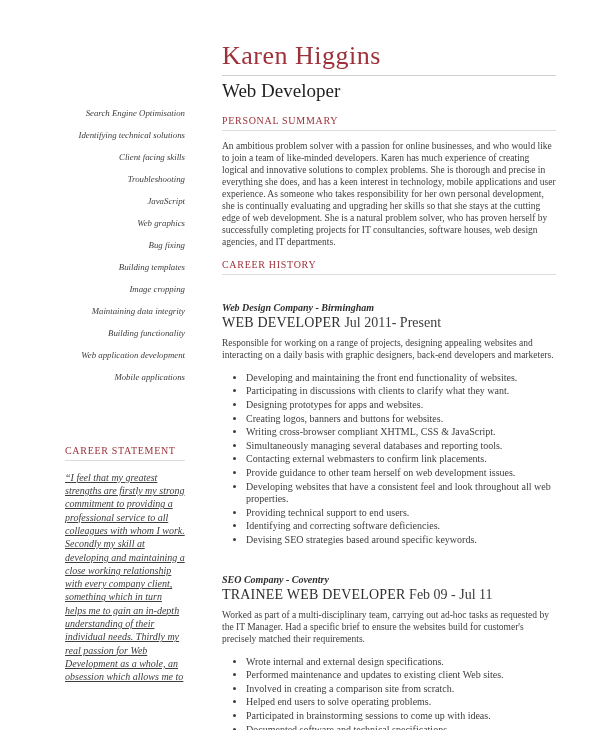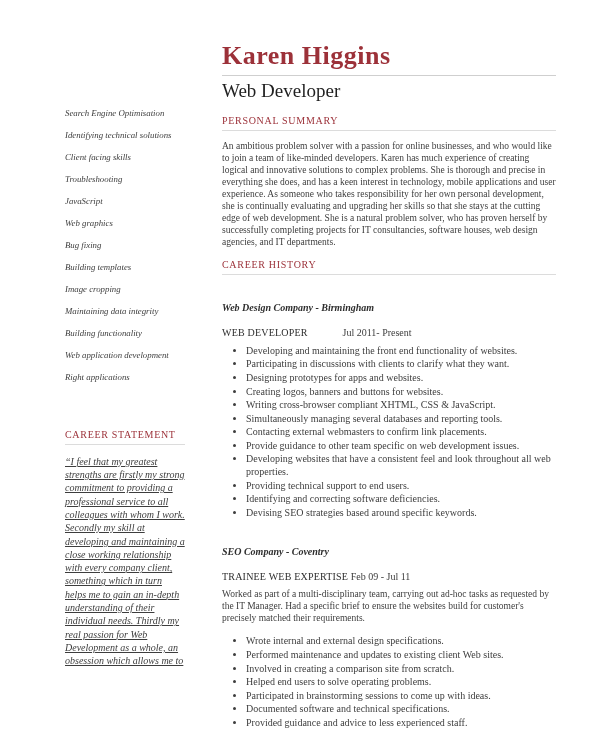--- a/index.html
+++ b/index.html
@@ -24,41 +24,41 @@
     color: #9c3139;
     font-size: 10px;
     font-weight: normal;
     letter-spacing: 0.7px;
     padding-bottom: 4px;
     border-bottom: 1px solid #dcdcdc;
     margin-bottom: 10px;
     white-space: nowrap;
   }
   .side-heading { white-space: normal; }
-  .expertise-list { list-style: none; }
+  .expertise-list { list-style: none; text-align: right; }
   .expertise-item {
     font-style: italic;
     font-size: 8.8px;
     line-height: 1.25;
     margin-bottom: 11px;
     color: #3d3d3d;
   }
-  .statement-section { margin-top: 46px; }
+  .statement-section { margin-top: 62px; }
   .statement-text {
     font-style: italic;
     font-size: 10px;
     line-height: 1.33;
     color: #3d3d3d;
     text-decoration: underline;
   }
   
   .main { flex: 1 1 auto; min-width: 0; }
   .name {
     font-size: 26px;
-    font-weight: bold;
+    font-weight: normal;
     color: #9c3139;
     letter-spacing: 0.5px;
     line-height: 28px;
   }
   .name-rule { border: none; border-top: 1px solid #cfcfcf; margin: 5px 0 4px 0; }
   .subtitle {
     font-size: 19px;
     font-weight: normal;
     color: #1f1f1f;
     line-height: 22px;
@@ -73,21 +73,21 @@
   .career-section { margin-top: 6px; }
   .job { margin-bottom: 12px; }
   .job-company {
     font-size: 10px;
     font-weight: bold;
     font-style: italic;
     color: #2e2e2e;
     line-height: 1.3;
     margin-top: 26px;
   }
-  .job-role-row { font-size: 10px; color: #2e2e2e; line-height: 1.3; margin-bottom: 6px; margin-top: 12px; }
+  .job-role-row { font-size: 14px; color: #2e2e2e; line-height: 1.3; margin-bottom: 6px; }
   .job-role { display: inline-block; min-width: 118px; letter-spacing: 0.2px; }
   .job-dates { color: #3d3d3d; }
   .bullet-list { list-style: disc; padding-left: 16px; margin-top: 2px; }
   .bullet-item {
     font-size: 10px;
     line-height: 1.26;
     color: #3d3d3d;
     margin-bottom: 1px;
     margin-left: 8px;
   }
@@ -118,21 +118,21 @@
           <li class="expertise-item">Building templates</li>
 
           <li class="expertise-item">Image cropping</li>
 
           <li class="expertise-item">Maintaining data integrity</li>
 
           <li class="expertise-item">Building functionality</li>
 
           <li class="expertise-item">Web application development</li>
 
-          <li class="expertise-item">Right applications</li>
+          <li class="expertise-item">Mobile applications</li>
         </ul>
     </section>
 
     <section class="statement-section">
       <h3 class="section-heading side-heading">CAREER STATEMENT</h3>
       <p class="statement-text">“I feel that my greatest strengths are firstly my strong commitment to providing a professional service to all colleagues with whom I work. Secondly my skill at developing and maintaining a close working relationship with every company client, something which in turn helps me to gain an in-depth understanding of their individual needs. Thirdly my real passion for Web Development as a whole, an obsession which allows me to</p>
     </section>
   </aside>
 
   <main class="main">
@@ -150,52 +150,53 @@
 
     <section class="career-section">
       <h3 class="section-heading">CAREER HISTORY</h3>
 
       <div class="job">
         <div class="job-company">Web Design Company - Birmingham</div>
         <div class="job-role-row">
           <span class="job-role">WEB DEVELOPER</span>
           <span class="job-dates">Jul 2011- Present</span>
         </div>
+        <p class="body-text">Responsible for working on a range of projects, designing appealing websites and interacting on a daily basis with graphic designers, back-end developers and marketers.</p>
         <ul class="bullet-list">
 
             <li class="bullet-item">Developing and maintaining the front end functionality of websites.</li>
 
             <li class="bullet-item">Participating in discussions with clients to clarify what they want.</li>
 
             <li class="bullet-item">Designing prototypes for apps and websites.</li>
 
             <li class="bullet-item">Creating logos, banners and buttons for websites.</li>
 
             <li class="bullet-item">Writing cross-browser compliant XHTML, CSS &amp; JavaScript.</li>
 
             <li class="bullet-item">Simultaneously managing several databases and reporting tools.</li>
 
             <li class="bullet-item">Contacting external webmasters to confirm link placements.</li>
 
-            <li class="bullet-item">Provide guidance to other team specific on web development issues.</li>
+            <li class="bullet-item">Provide guidance to other team herself on web development issues.</li>
 
             <li class="bullet-item">Developing websites that have a consistent feel and look throughout all web properties.</li>
 
             <li class="bullet-item">Providing technical support to end users.</li>
 
             <li class="bullet-item">Identifying and correcting software deficiencies.</li>
 
             <li class="bullet-item">Devising SEO strategies based around specific keywords.</li>
           </ul>
       </div>
 
       <div class="job">
         <div class="job-company">SEO Company - Coventry</div>
         <div class="job-role-row">
-          <span class="job-role">TRAINEE WEB EXPERTISE</span>
+          <span class="job-role">TRAINEE WEB DEVELOPER</span>
           <span class="job-dates">Feb 09 - Jul 11</span>
         </div>
         <p class="body-text">Worked as part of a multi-disciplinary team, carrying out ad-hoc tasks as requested by the IT Manager. Had a specific brief to ensure the websites build for customer's precisely matched their requirements.</p>
         <ul class="bullet-list">
 
             <li class="bullet-item">Wrote internal and external design specifications.</li>
 
             <li class="bullet-item">Performed maintenance and updates to existing client Web sites.</li>
 
             <li class="bullet-item">Involved in creating a comparison site from scratch.</li>

